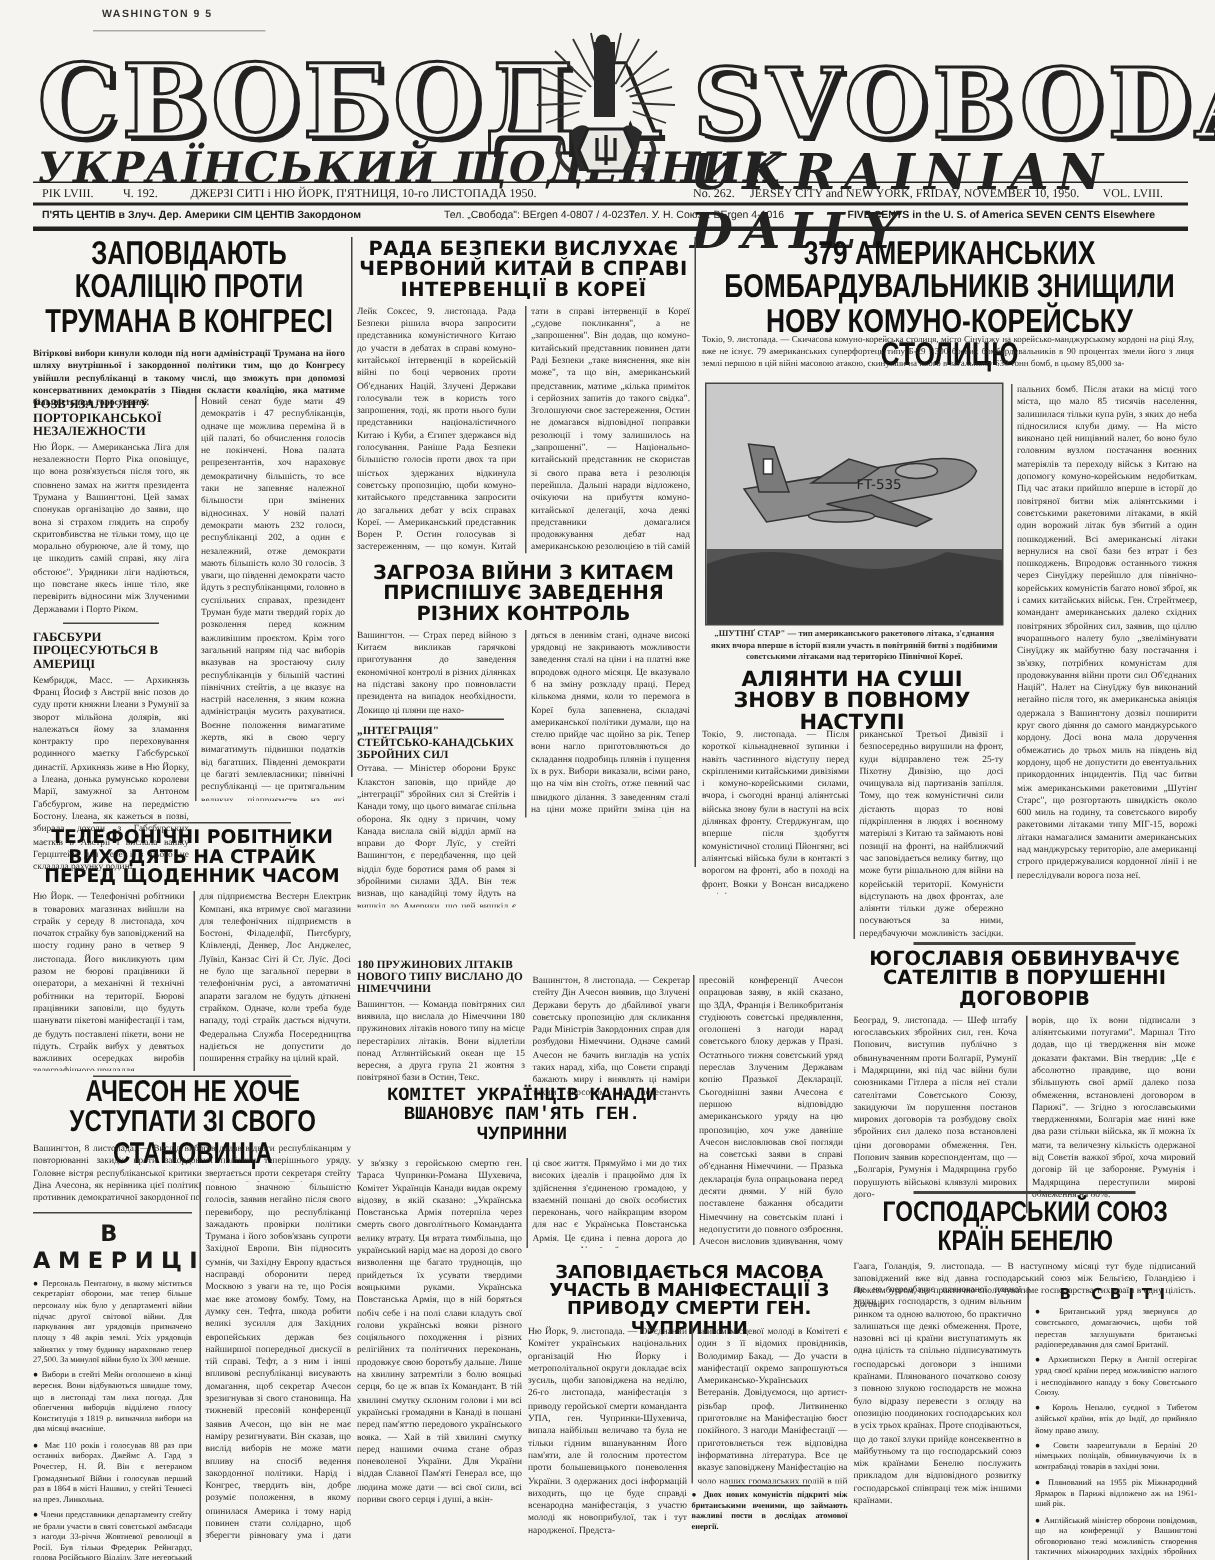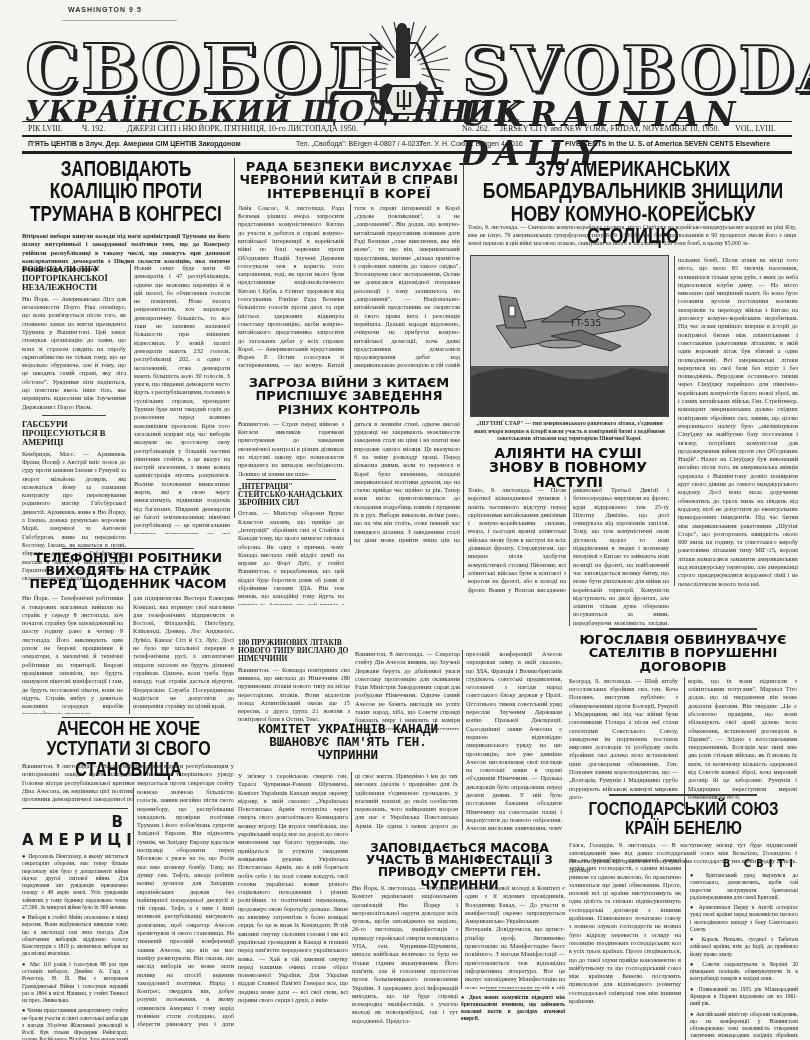--- a/index.html
+++ b/index.html
@@ -28,21 +28,21 @@
   .art { position: absolute; }
   .hl { font-family: "Liberation Sans Narrow", "Liberation Sans", sans-serif; font-weight: bold; text-align: center; line-height: 1.02; color: #111; }
   .body { font-size: 6.3px; line-height: 1.32; text-align: justify; color: #2a2a2a; }
   .cols { display: flex; gap: 6px; }
   .cols > div { flex: 1; }
   .vr { border-left: 1px solid #555; }
   .subhl { font-size: 8.5px; font-weight: bold; line-height: 1.05; margin: 3px 0; font-family: "Liberation Serif", serif; }
   .sep { border-top: 1px solid #444; margin: 4px 20px; }
   .photo { position: absolute; background: linear-gradient(180deg, #cfcfcf 0%, #b5b5b5 40%, #8a8a8a 70%, #4a4a4a 100%); border: 1px solid #444; overflow: hidden; }
   .caption { font-size: 5.8px; line-height: 1.3; text-align: center; font-weight: bold; color: #333; }
-  .box-title { font-family: "DejaVu Sans", sans-serif; font-weight: bold; letter-spacing: 5px; text-align: right; }
+  .box-title { font-family: "DejaVu Sans", sans-serif; font-weight: bold; letter-spacing: 5px; text-align: center; }
   .bullet-item { font-size: 5.6px; line-height: 1.3; margin-bottom: 3px; text-align: justify; }
   .colrule { position: absolute; border-left: 1px solid #444; }
 </style>
 </head>
 <body>
 
 <div class="page">
 
   <div class="stamp">WASHINGTON 9 5</div>
   <div class="stamp-line"></div>

